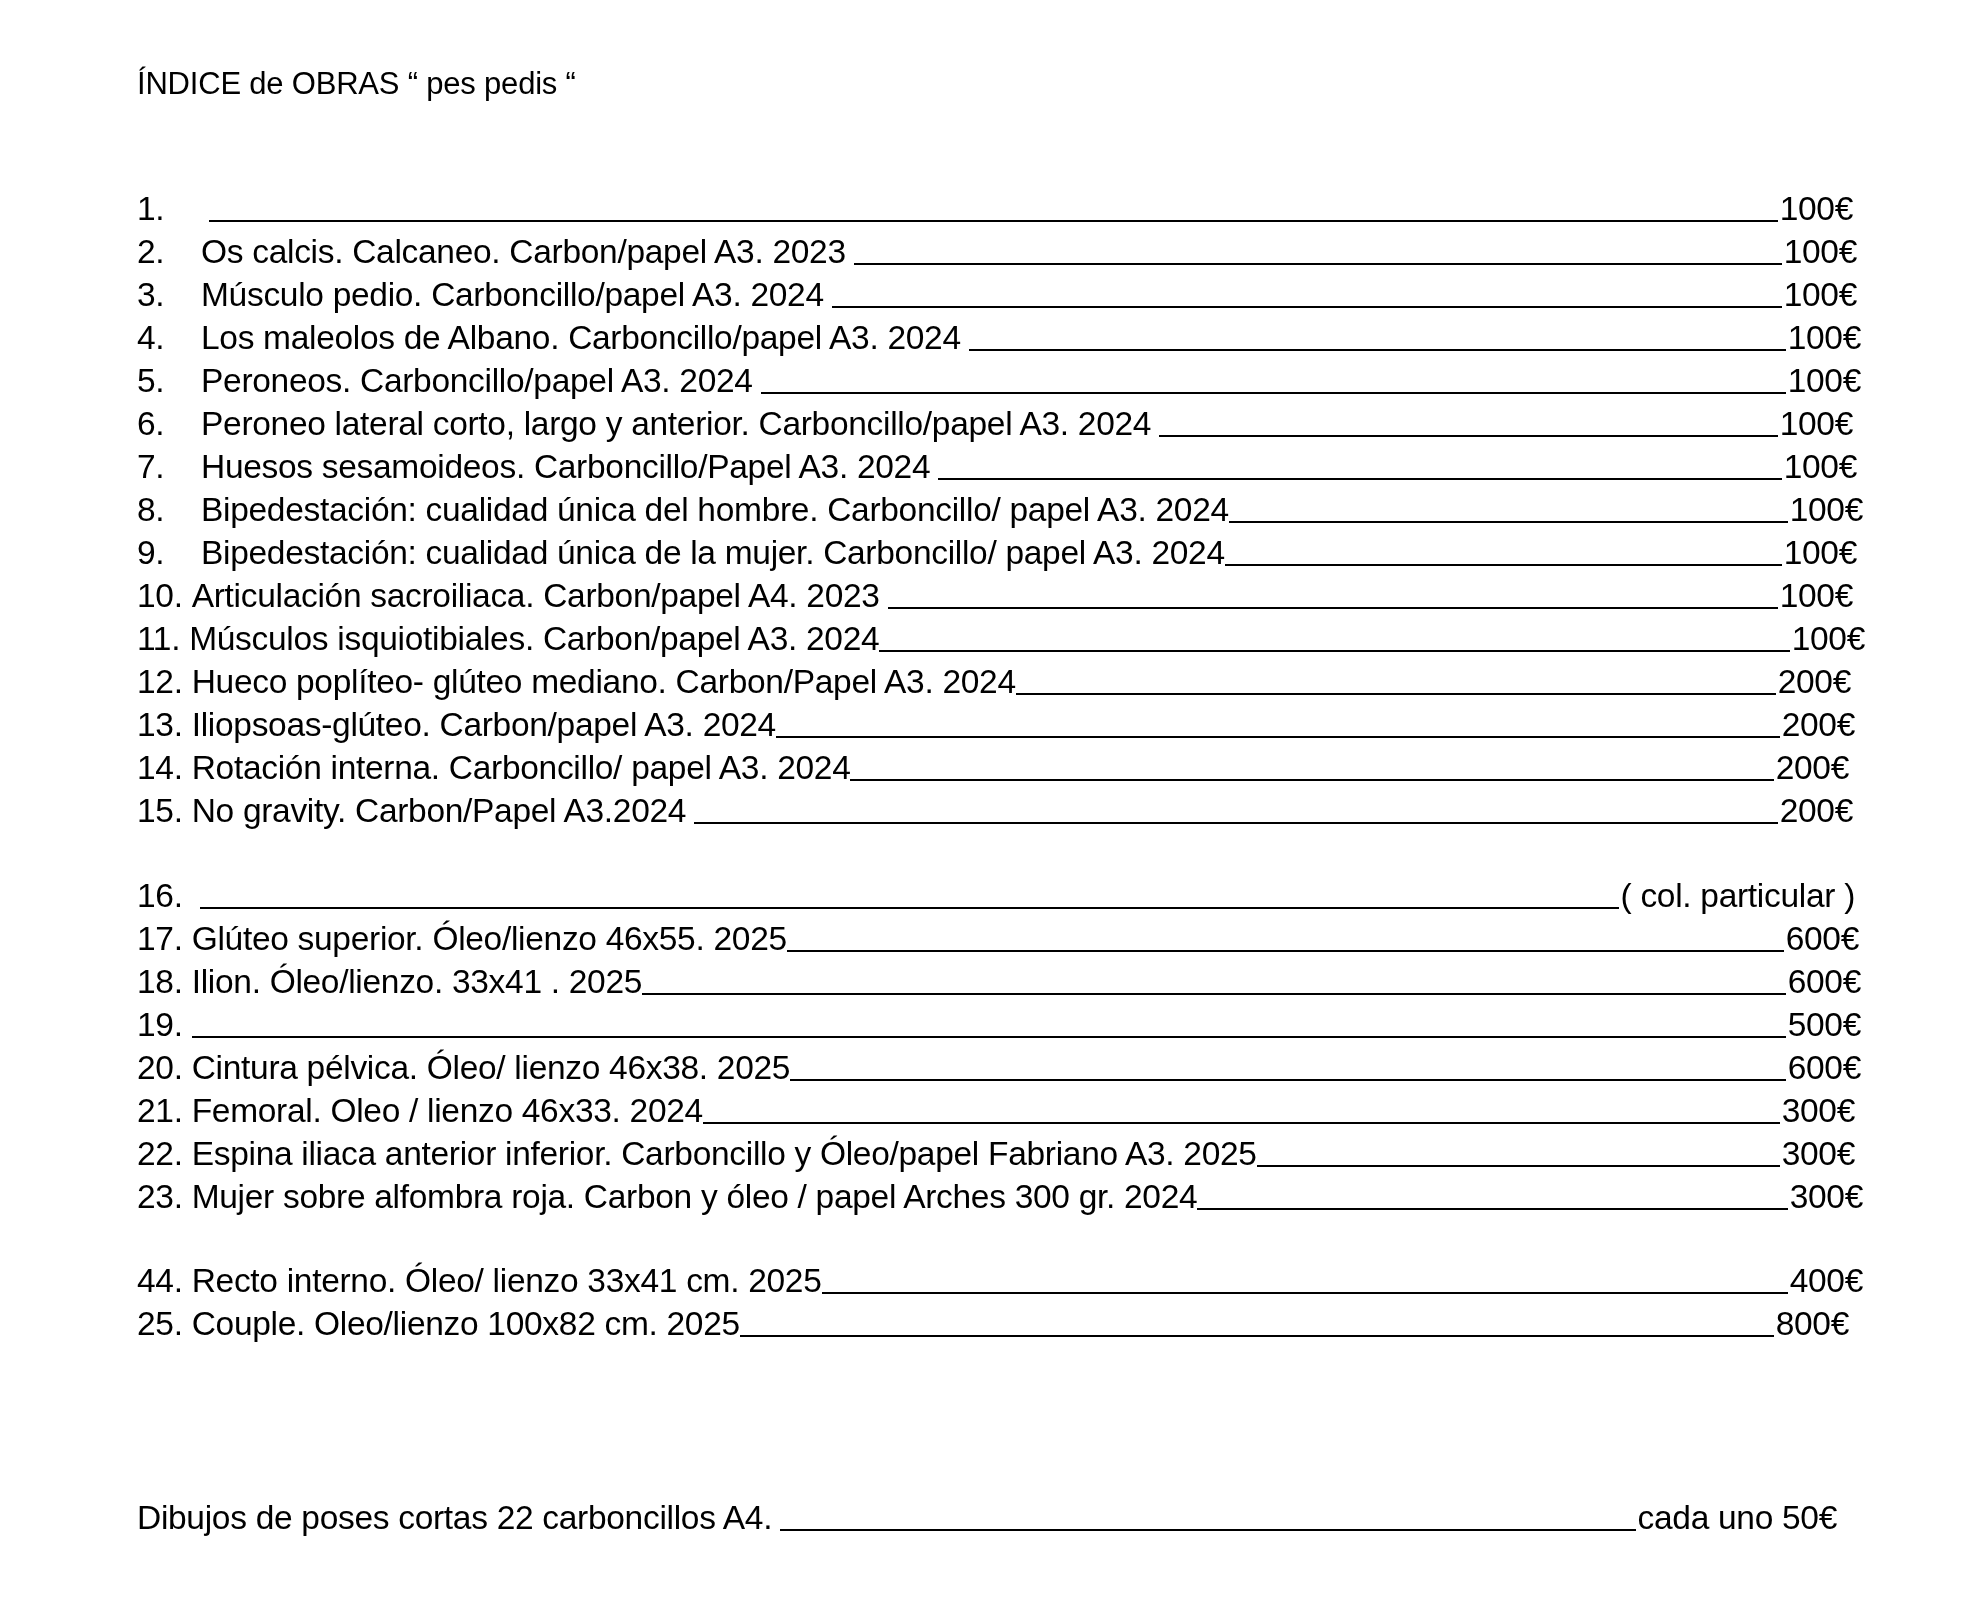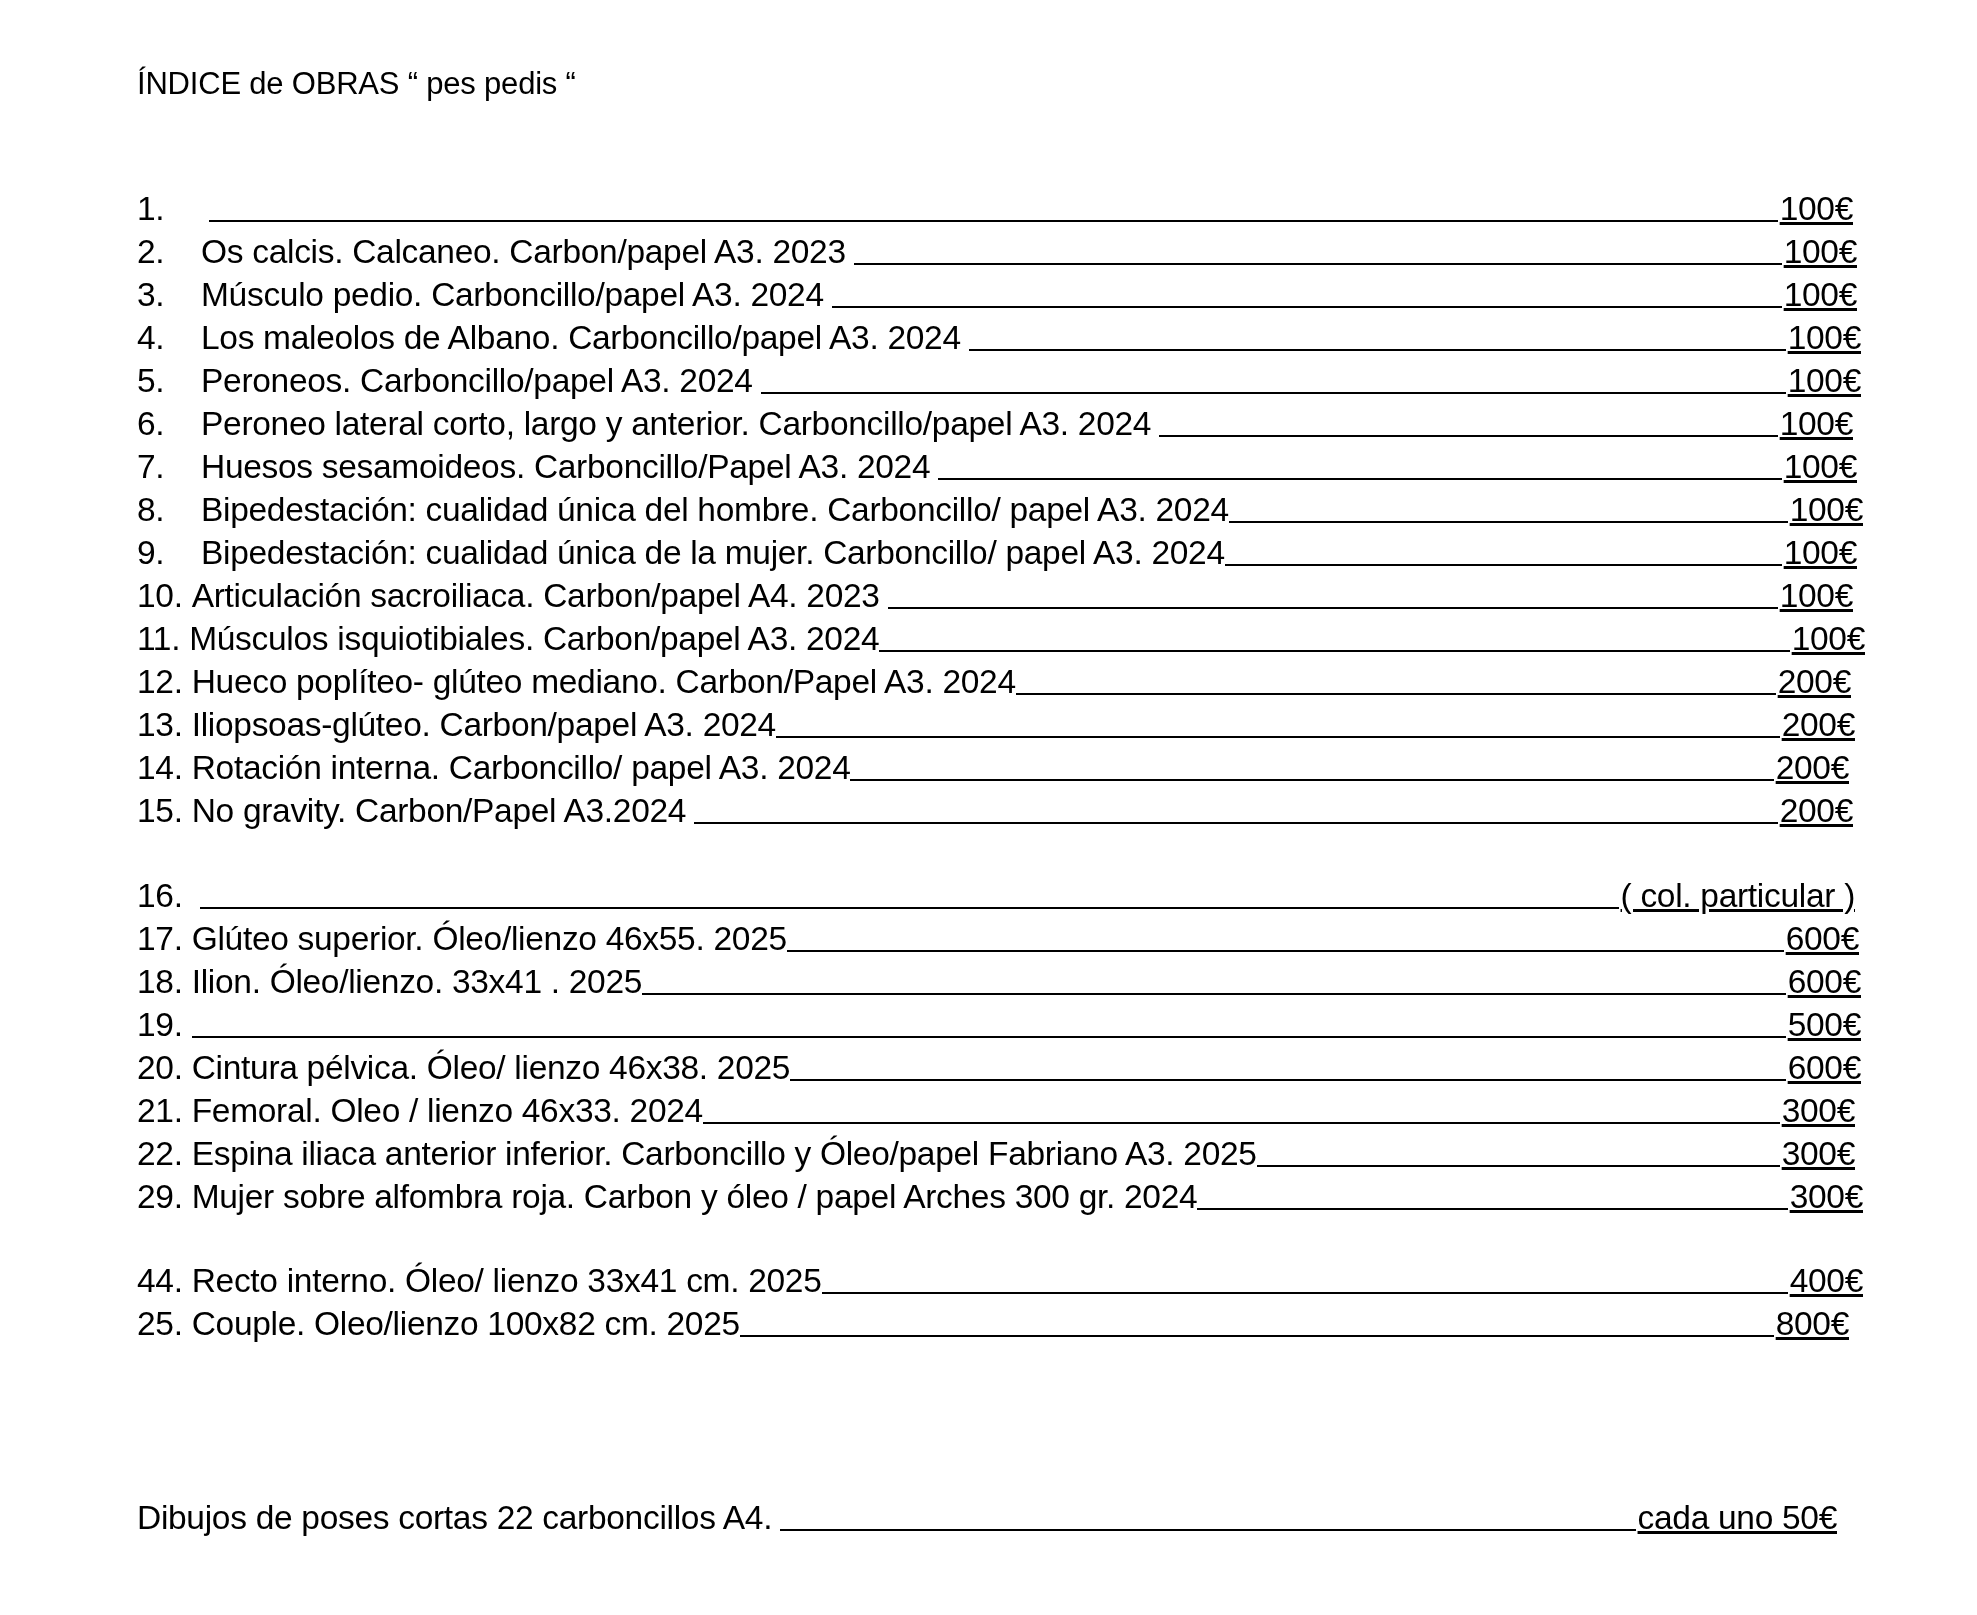--- a/index.html
+++ b/index.html
@@ -62,21 +62,20 @@
       border-bottom: 2px solid #000;
       height: 0;
       align-self: flex-end;
       margin-bottom: 8px;
       margin-left: 8px;
     }
     .leader.tight { margin-left: 0; }
     .price {
       flex: none;
       padding-left: 2px;
-      text-decoration: underline;
     }
     .group1 { top: 187px; }
     .group2 { top: 874px; }
     .group3 { top: 1259px; }
     .footer {
       position: absolute;
       top: 1496px;
       left: 0;
       width: 1700px;
     }
@@ -215,21 +214,21 @@
         <span class="leader tight"></span>
         <span class="price">300€</span>
       </div>
     <div class="row" style="width:1718px">
         <span class="num wide">22.</span>
         <span class="label">Espina iliaca anterior inferior. Carboncillo y Óleo/papel Fabriano A3. 2025</span>
         <span class="leader tight"></span>
         <span class="price">300€</span>
       </div>
     <div class="row" style="width:1726px">
-        <span class="num wide">29.</span>
+        <span class="num wide">23.</span>
         <span class="label">Mujer sobre alfombra roja. Carbon y óleo / papel Arches 300 gr. 2024</span>
         <span class="leader tight"></span>
         <span class="price">300€</span>
       </div>
   </div>
 
   <div class="list group3">
     <div class="row" style="width:1726px">
         <span class="num wide">44.</span>
         <span class="label">Recto interno. Óleo/ lienzo 33x41 cm. 2025</span>

